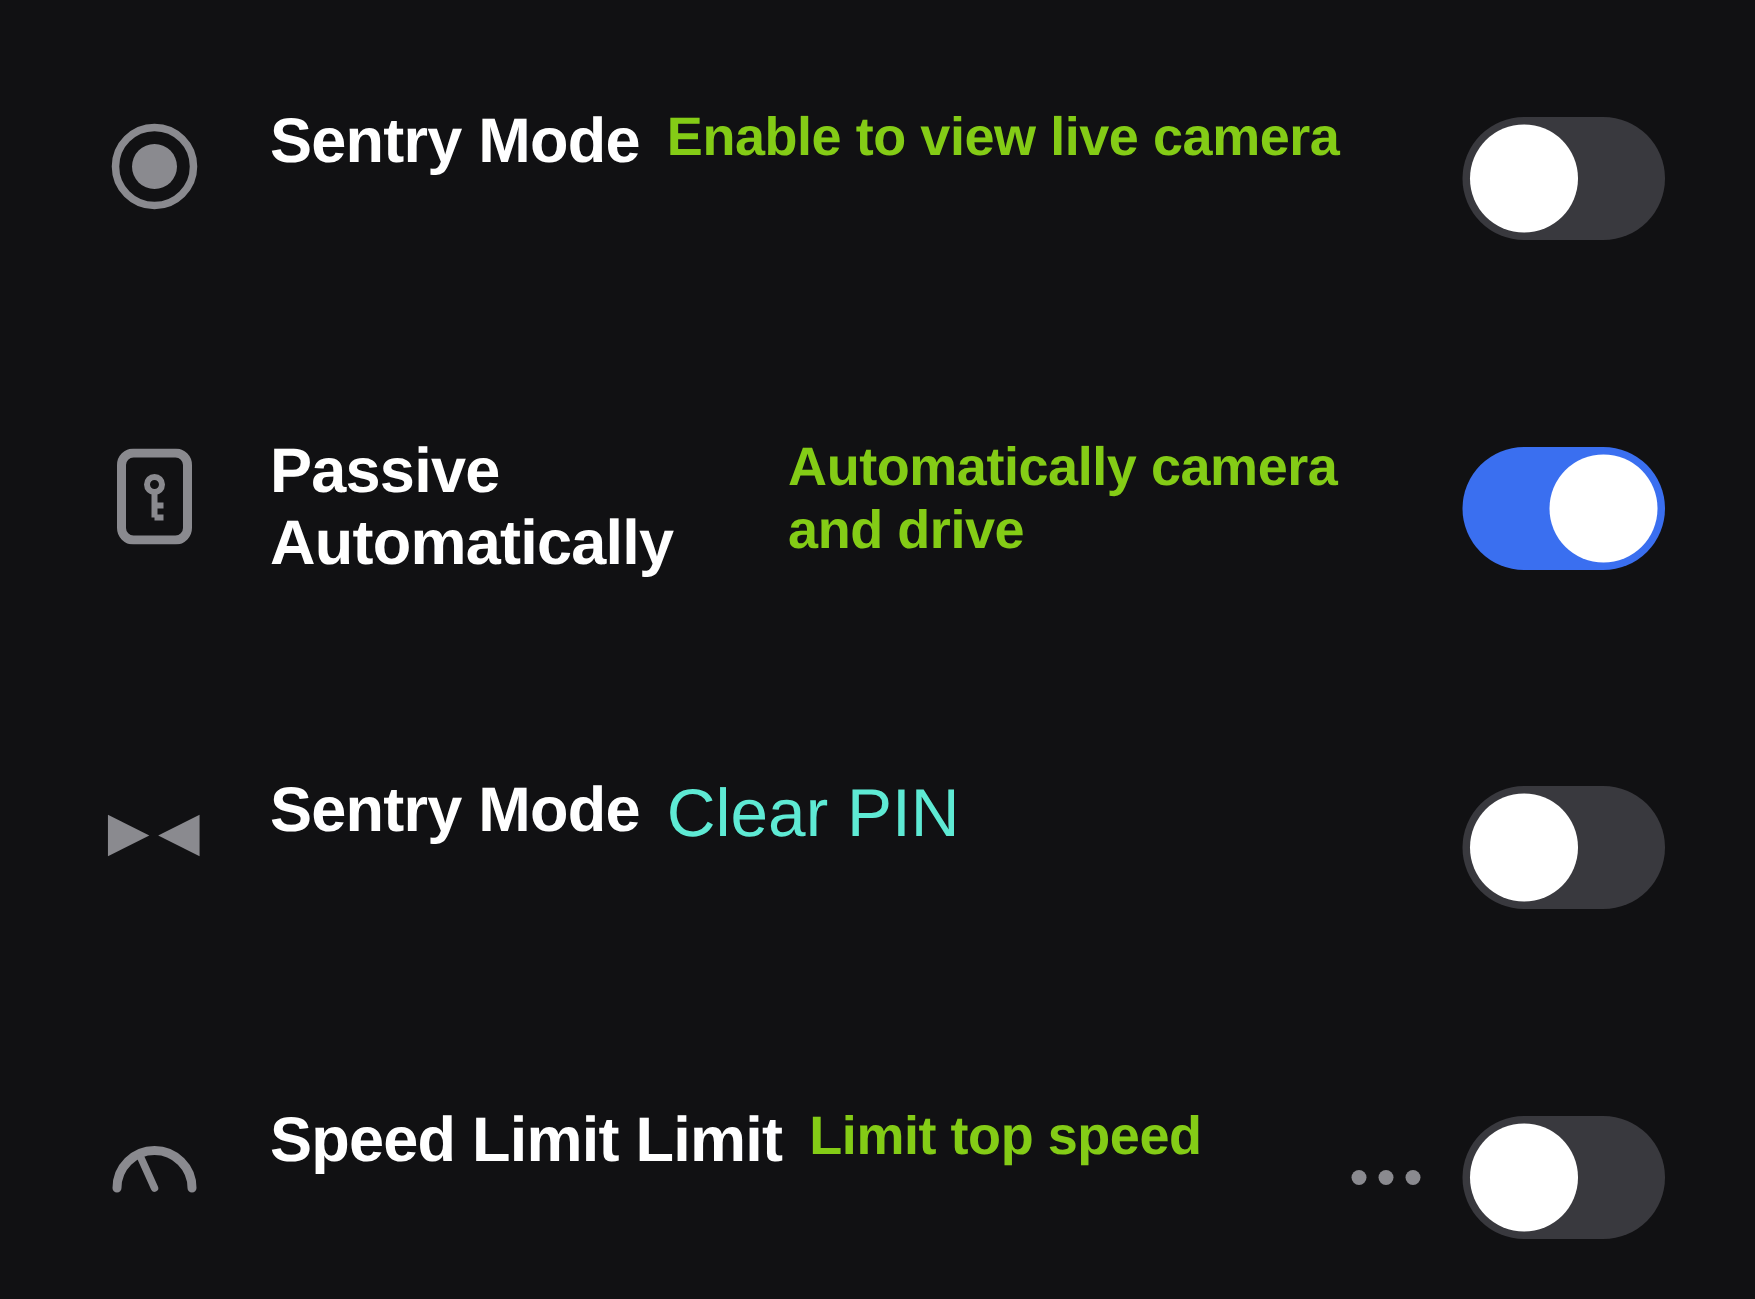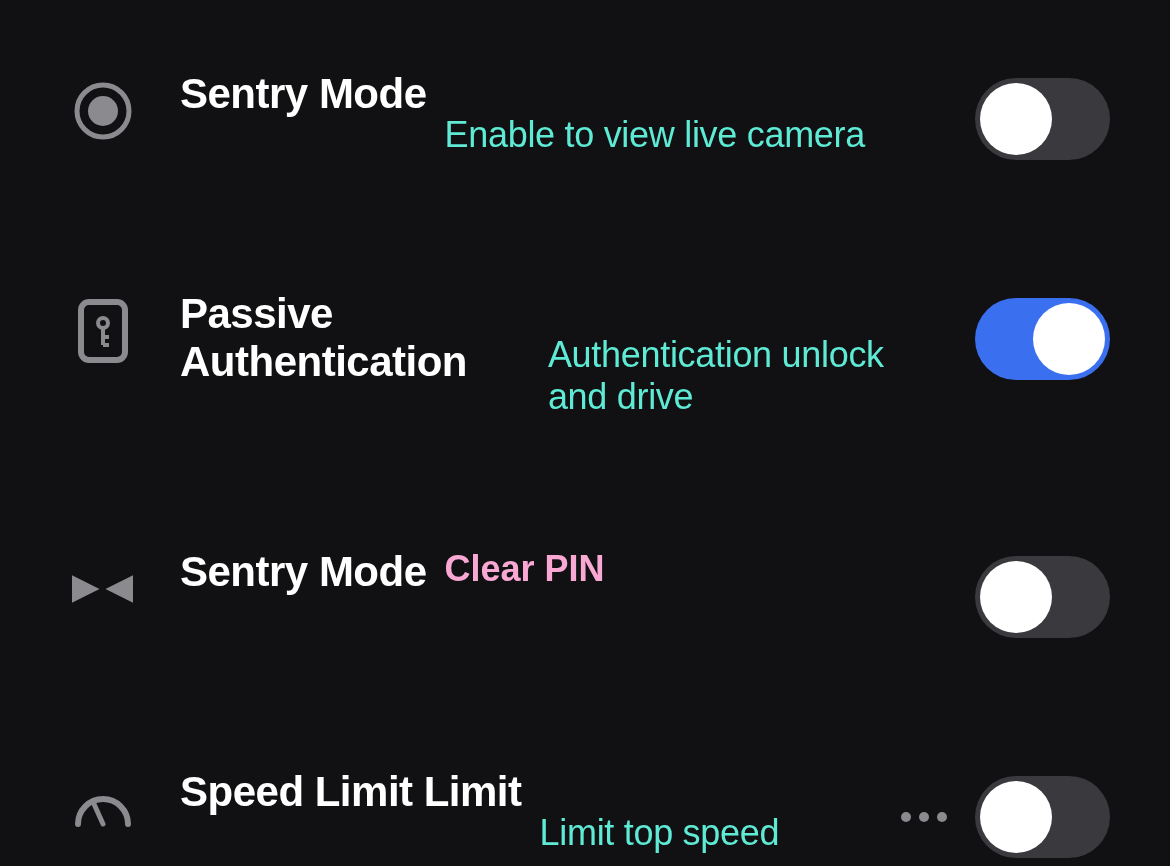--- a/index.html
+++ b/index.html
@@ -37,30 +37,29 @@
       flex-direction: row;
       gap: 18px;
     }
     .title {
       color: #ffffff;
       font-size: 42px;
       font-weight: 600;
       letter-spacing: -0.5px;
     }
     .subtitle {
-      color: #5eead4;
+      color: #84cc16;
       font-size: 36px;
-      font-weight: 400;
+      font-weight: 700;
       letter-spacing: -0.3px;
-      margin-top: 44px;
     }
     .link {
-      color: #f9a8d4;
-      font-size: 36px;
-      font-weight: 700;
+      color: #5eead4;
+      font-size: 45px;
+      font-weight: 400;
       cursor: pointer;
     }
     .right-controls {
       display: flex;
       align-items: center;
       gap: 28px;
       margin-top: 8px;
     }
     .toggle {
       width: 135px;
@@ -126,22 +125,22 @@
   <div class="icon-slot">
     <svg width="50" height="64" viewBox="0 0 50 64">
       <rect x="3" y="3" width="44" height="58" rx="8" ry="8" fill="none" stroke="#8a8a8f" stroke-width="6"></rect>
       <circle cx="25" cy="24" r="5" fill="none" stroke="#8a8a8f" stroke-width="4"></circle>
       <line x1="25" y1="29" x2="25" y2="46" stroke="#8a8a8f" stroke-width="4"></line>
       <line x1="25" y1="38" x2="31" y2="38" stroke="#8a8a8f" stroke-width="4"></line>
       <line x1="25" y1="46" x2="31" y2="46" stroke="#8a8a8f" stroke-width="4"></line>
     </svg>
   </div>
   <div class="text-block">
-    <div class="title">Passive Authentication</div>
-    <div class="subtitle">Authentication unlock and drive</div>
+    <div class="title">Passive Automatically</div>
+    <div class="subtitle">Automatically camera and drive</div>
   </div>
   <div class="right-controls">
     <div class="toggle toggle-on">
       <div class="toggle-knob"></div>
     </div>
   </div>
 </div>
 
 <div class="setting-row">
   <div class="icon-slot">

